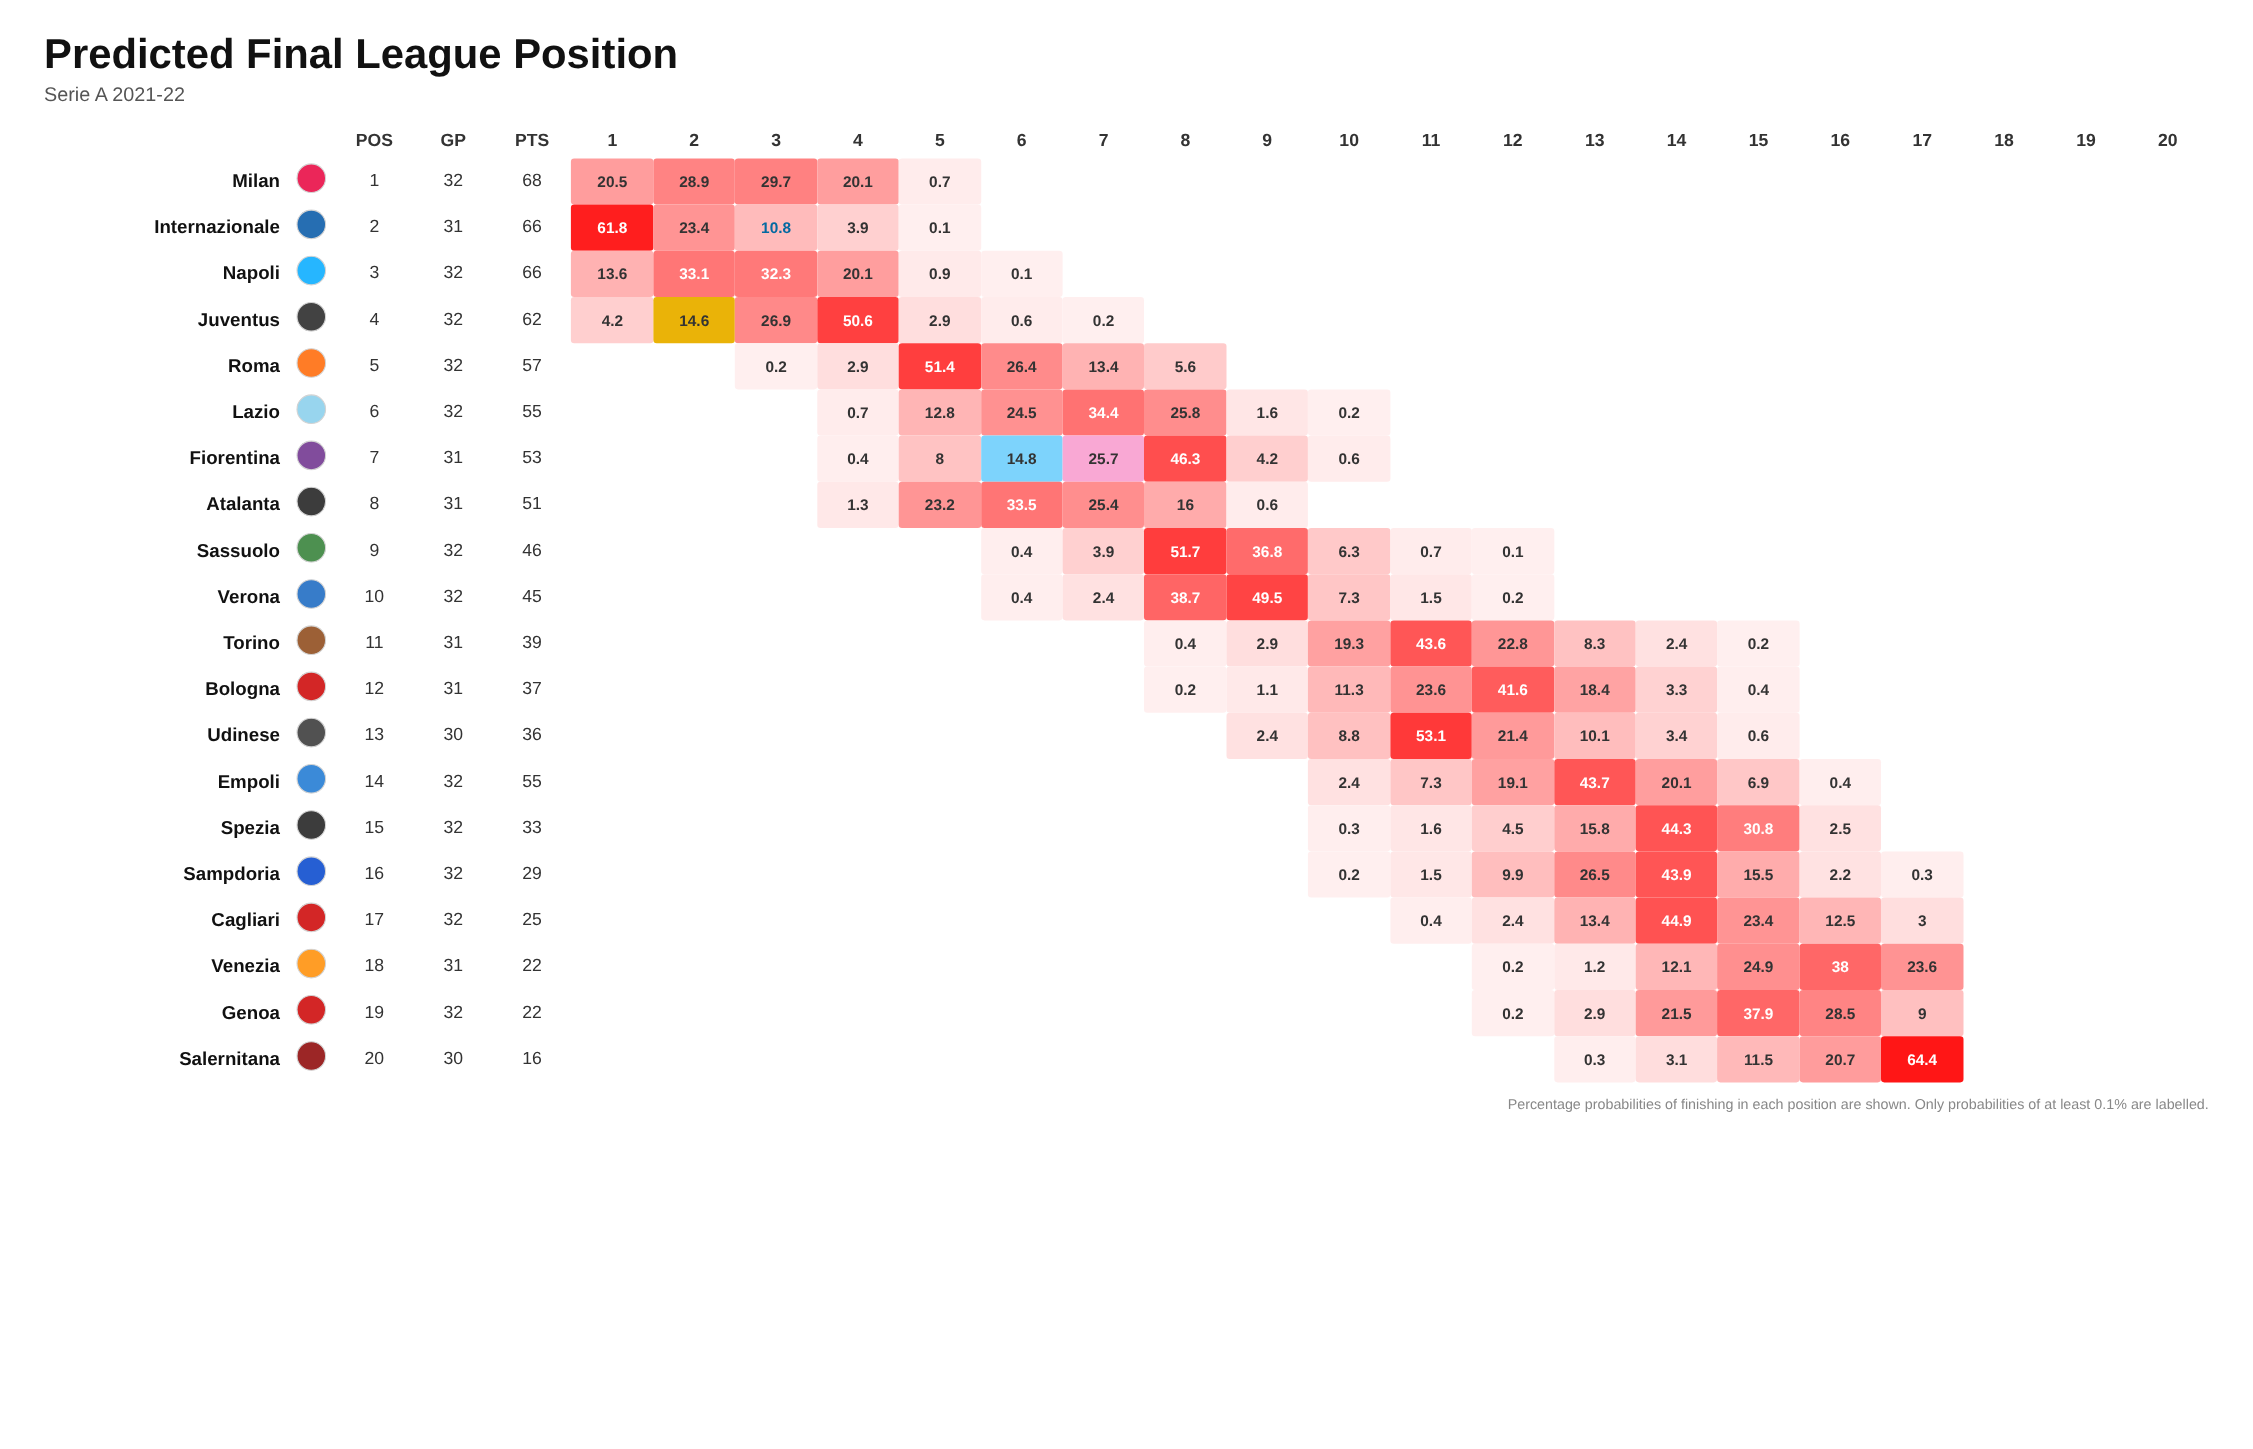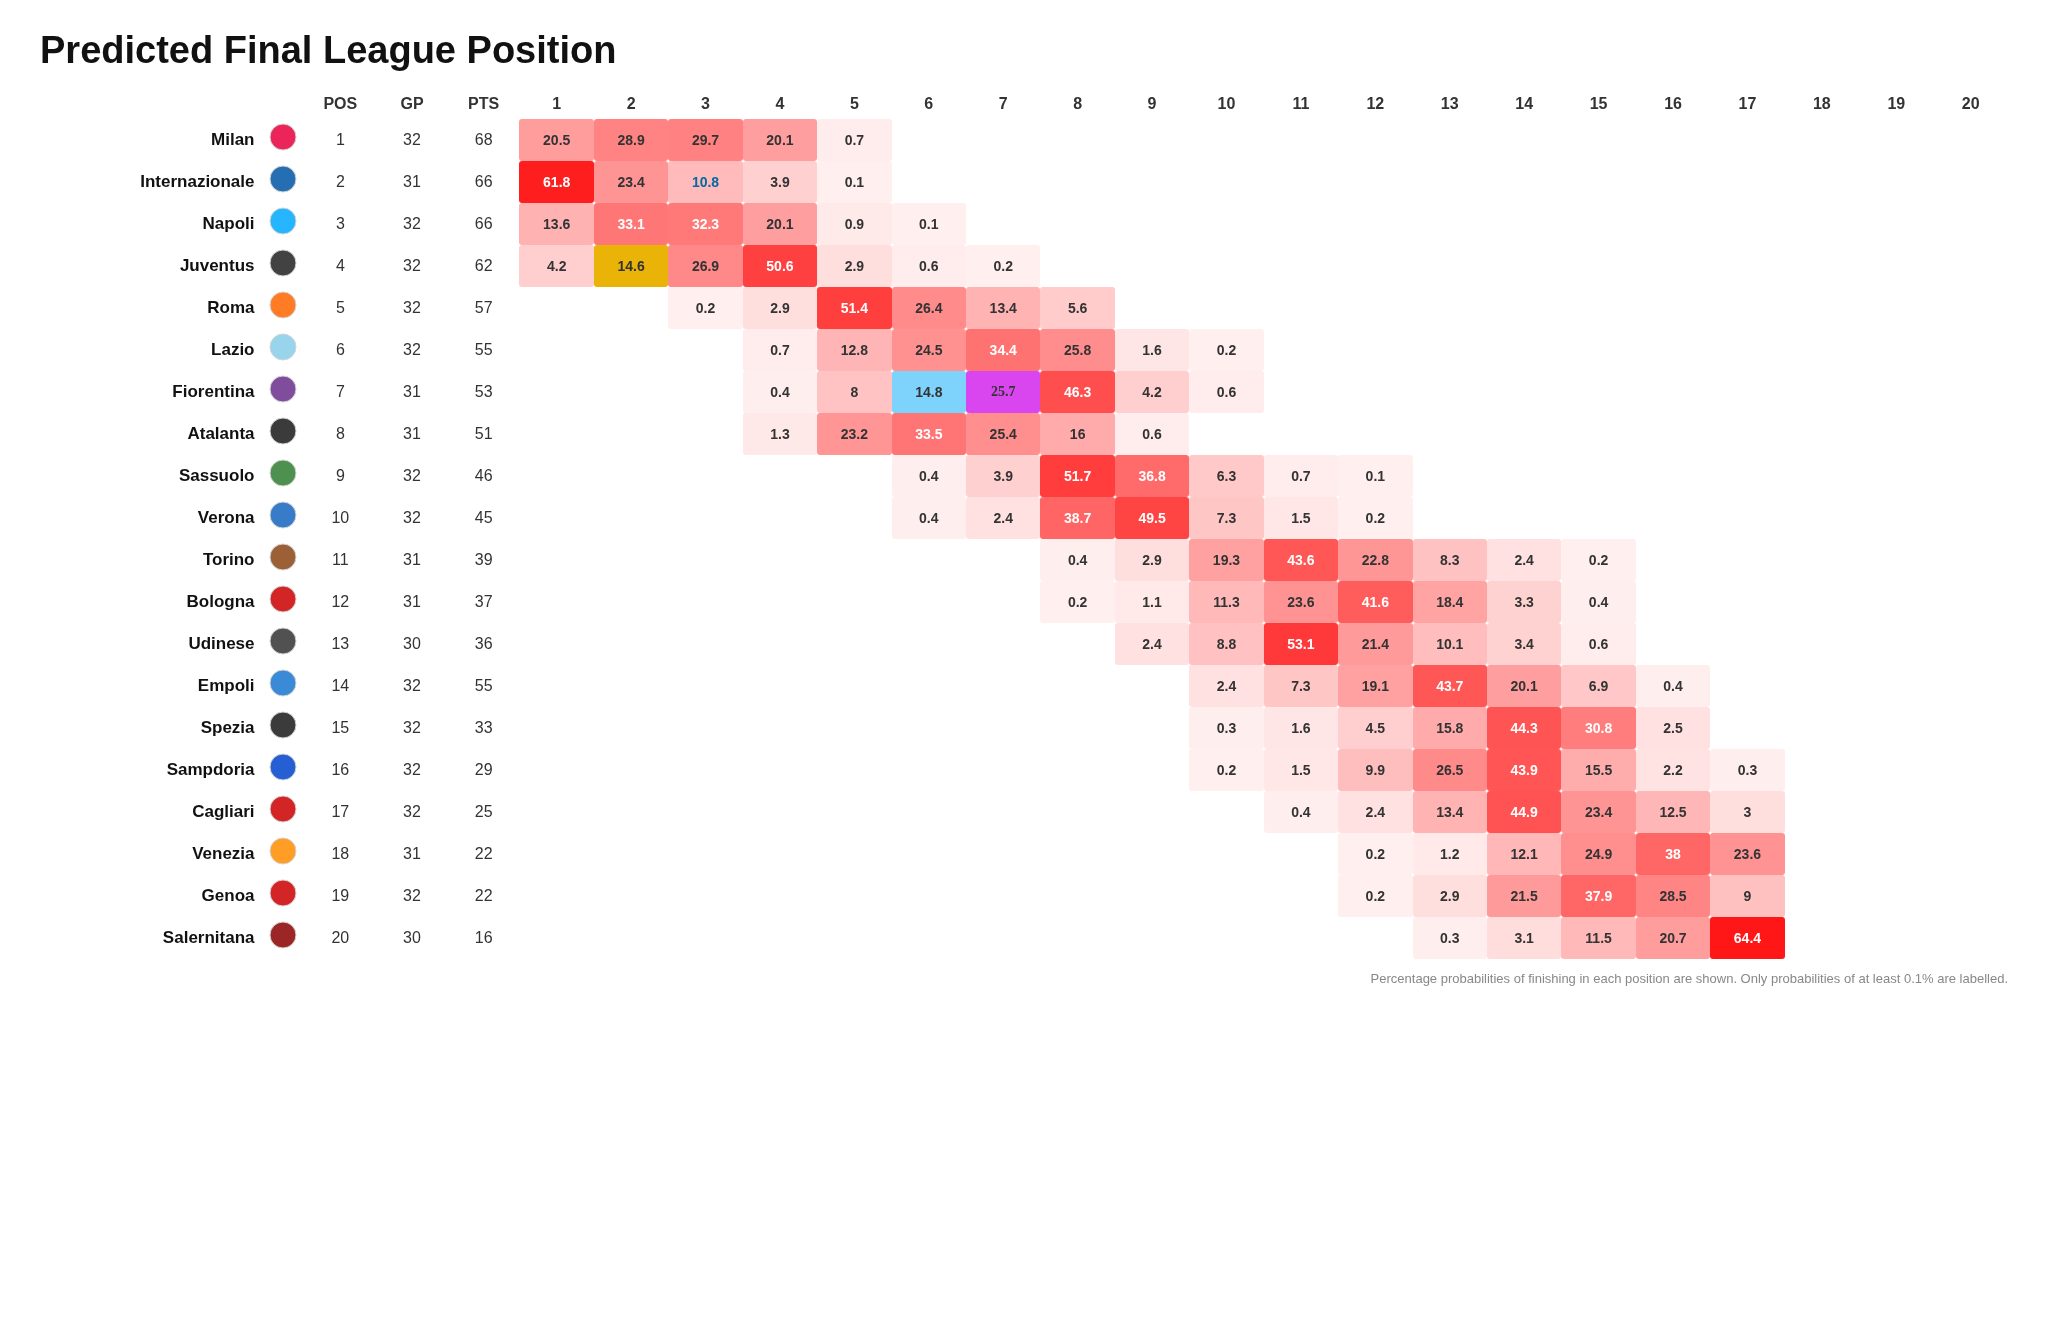--- a/index.html
+++ b/index.html
@@ -93,20 +93,21 @@
       color: #888;
       text-align: right;
     }
   </style>
 </head>
 <body>
 
 <div class="header">
   <div class="title-block">
     <div class="main-title">Predicted Final League Position</div>
+    <div class="subtitle">Serie A 2021-22</div>
   </div>
 </div>
 
 <div id="table-container">
 <table>
       <thead>
         <tr>
           <th style="min-width: 160px;"></th>
           <th style="min-width: 44px;"></th>
           <th>POS</th>
@@ -316,21 +317,21 @@
             </svg></td>
           <td class="stat-cell">7</td>
           <td class="stat-cell">31</td>
           <td class="stat-cell">53</td>
           <td class="prob-cell" style="background-color: transparent;"></td>
           <td class="prob-cell" style="background-color: transparent;"></td>
           <td class="prob-cell" style="background-color: transparent;"></td>
           <td class="prob-cell" style="background-color: rgb(255, 238, 238); color: rgb(51, 51, 51); font-weight: 600;">0.4</td>
           <td class="prob-cell" style="background-color: rgb(255, 195, 195); color: rgb(51, 51, 51); font-weight: 600;">8</td>
           <td class="prob-cell" style="background-color: #7dd3fc; color: rgb(51, 51, 51); font-weight: 600;">14.8</td>
-          <td class="prob-cell" style="background-color: #d946ef; color: rgb(51, 51, 51); font-weight: 600; font-family: Liberation Serif, serif;">25.7</td>
+          <td class="prob-cell" style="background-color: #f9a8d4; color: rgb(51, 51, 51); font-weight: 600;">25.7</td>
           <td class="prob-cell" style="background-color: rgb(255, 78, 78); color: rgb(255, 255, 255); font-weight: 600;">46.3</td>
           <td class="prob-cell" style="background-color: rgb(255, 207, 207); color: rgb(51, 51, 51); font-weight: 600;">4.2</td>
           <td class="prob-cell" style="background-color: rgb(255, 236, 236); color: rgb(51, 51, 51); font-weight: 600;">0.6</td>
           <td class="prob-cell" style="background-color: transparent;"></td>
           <td class="prob-cell" style="background-color: transparent;"></td>
           <td class="prob-cell" style="background-color: transparent;"></td>
           <td class="prob-cell" style="background-color: transparent;"></td>
           <td class="prob-cell" style="background-color: transparent;"></td>
           <td class="prob-cell" style="background-color: transparent;"></td>
           <td class="prob-cell" style="background-color: transparent;"></td>

